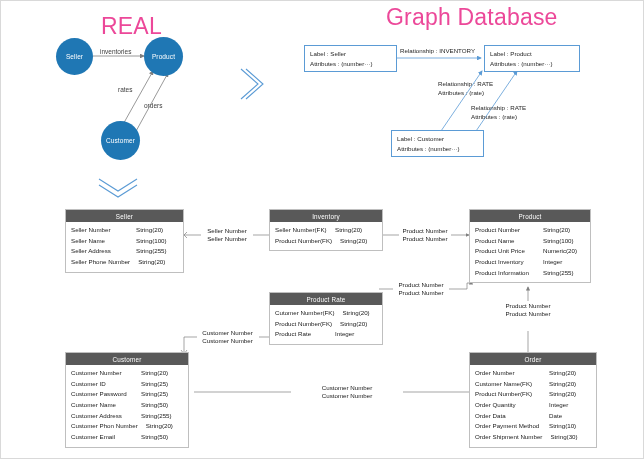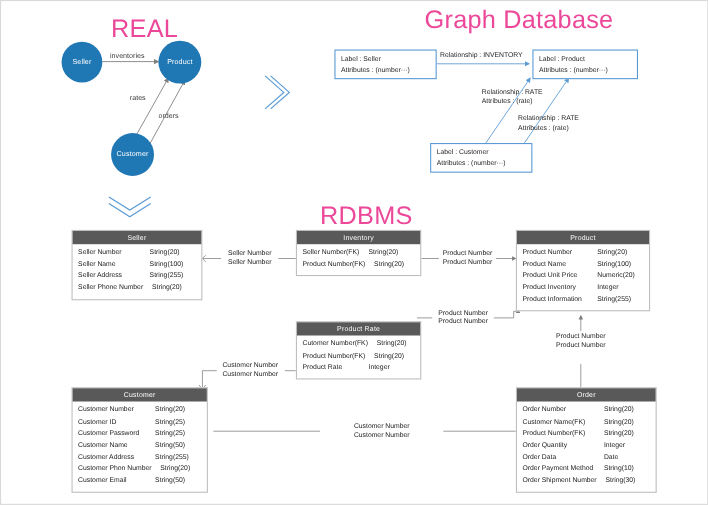--- a/index.html
+++ b/index.html
@@ -181,21 +181,20 @@
   <div class="abs rel-label" style="left:437px;top:79px;">
     <div>Relationship : RATE</div>
     <div>Attributes : (rate)</div>
   </div>
 
   <div class="abs rel-label" style="left:470px;top:103px;">
     <div>Relationship : RATE</div>
     <div>Attributes : (rate)</div>
   </div>
 
-  <div class="abs section-title" style="left:290px;top:182px;">RDBMS</div>
 
   <div class="abs table-box" style="left:64px;top:208px;width:119px;">
     <div class="table-head">Seller</div>
     <div class="table-body">
       <div class="trow">
         <span class="tname">Seller Number</span>
         <span class="ttype">String(20)</span>
       </div>
       <div class="trow">
         <span class="tname">Seller Name</span>

